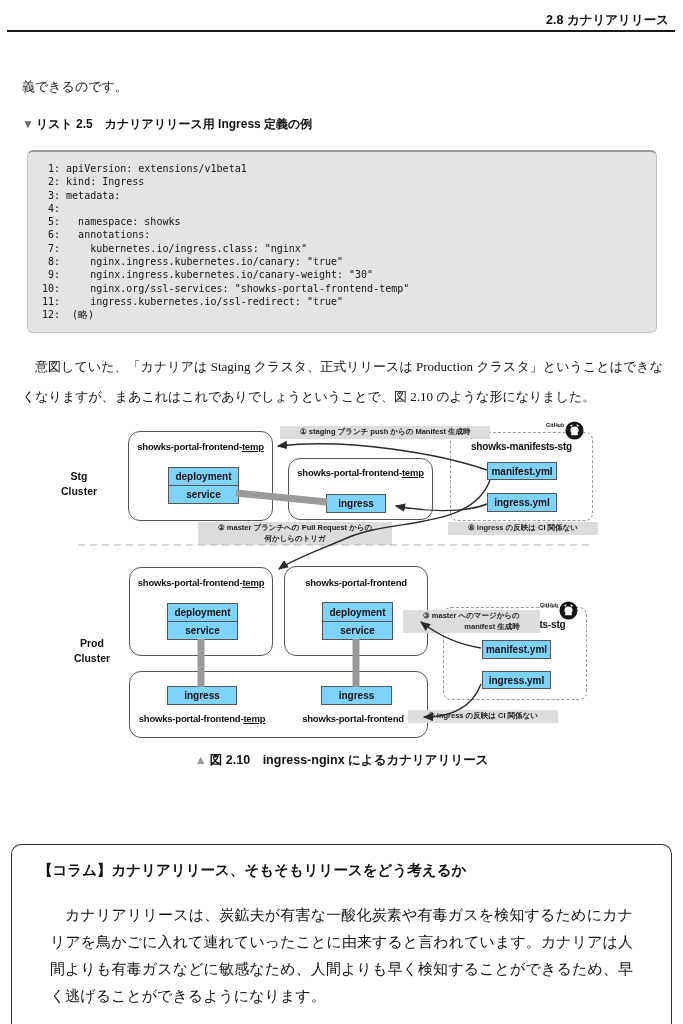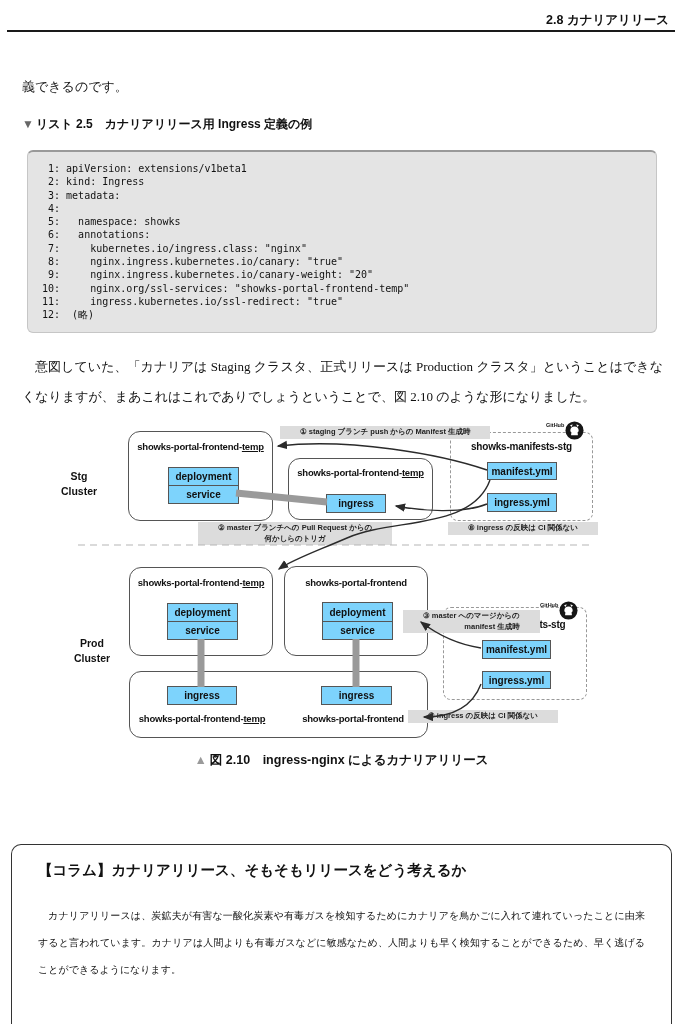--- a/index.html
+++ b/index.html
@@ -50,22 +50,22 @@
 
   
   .figcap{top:752px;left:0;width:683px;text-align:center;font-size:12.5px;font-weight:bold;}
   .figcap .tri{color:#9a9a9a;margin-right:3px;}
 
   
   .column{top:844px;left:11px;width:661px;height:180px;border:1.6px solid #333;
           border-bottom:none;border-radius:10px 10px 0 0;box-sizing:border-box;
           padding:16px 26px 0 26px;}
   .coltitle{font-size:14.5px;font-weight:bold;margin:0 0 22px 0;}
-  .colbody{font-family:"Liberation Serif",serif;font-size:10px;line-height:27px;
-           text-align:justify;text-indent:1em;margin:0;}
+  .colbody{font-family:"Liberation Serif",serif;font-size:15px;line-height:27px;
+           text-align:justify;text-indent:1em;margin:12px;}
 </style>
 </head>
 <body>
 
 <div id="page">
 
   <div class="abs hdr-title">2.8 カナリアリリース</div>
   <div class="abs hdr-rule"></div>
 
   <div class="abs intro serif">義できるのです。</div>
@@ -75,21 +75,21 @@
   <div class="abs codebox">
 
   <div class="codeline"><span class="ln"> 1:</span><span> apiVersion: extensions/v1beta1</span></div>
       <div class="codeline"><span class="ln"> 2:</span><span> kind: Ingress</span></div>
       <div class="codeline"><span class="ln"> 3:</span><span> metadata:</span></div>
       <div class="codeline"><span class="ln"> 4:</span></div>
       <div class="codeline"><span class="ln"> 5:</span><span>   namespace: showks</span></div>
       <div class="codeline"><span class="ln"> 6:</span><span>   annotations:</span></div>
       <div class="codeline"><span class="ln"> 7:</span><span>     kubernetes.io/ingress.class: "nginx"</span></div>
       <div class="codeline"><span class="ln"> 8:</span><span>     nginx.ingress.kubernetes.io/canary: "true"</span></div>
-      <div class="codeline"><span class="ln"> 9:</span><span>     nginx.ingress.kubernetes.io/canary-weight: "20"</span></div>
+      <div class="codeline"><span class="ln"> 9:</span><span>     nginx.ingress.kubernetes.io/canary-weight: "30"</span></div>
       <div class="codeline"><span class="ln">10:</span><span>     nginx.org/ssl-services: "showks-portal-frontend-temp"</span></div>
       <div class="codeline"><span class="ln">11:</span><span>     ingress.kubernetes.io/ssl-redirect: "true"</span></div>
       <div class="codeline"><span class="ln">12:</span><span>  (略)</span></div>
     </div>
 
   <div class="abs para serif">意図していた、「カナリアは Staging クラスタ、正式リリースは Production クラスタ」ということはできなくなりますが、まあこれはこれでありでしょうということで、図 2.10 のような形になりました。</div>
 
   <div class="abs" id="diagram">
 
     <div class="cluster-label" style="left:47px;top:51px;">

